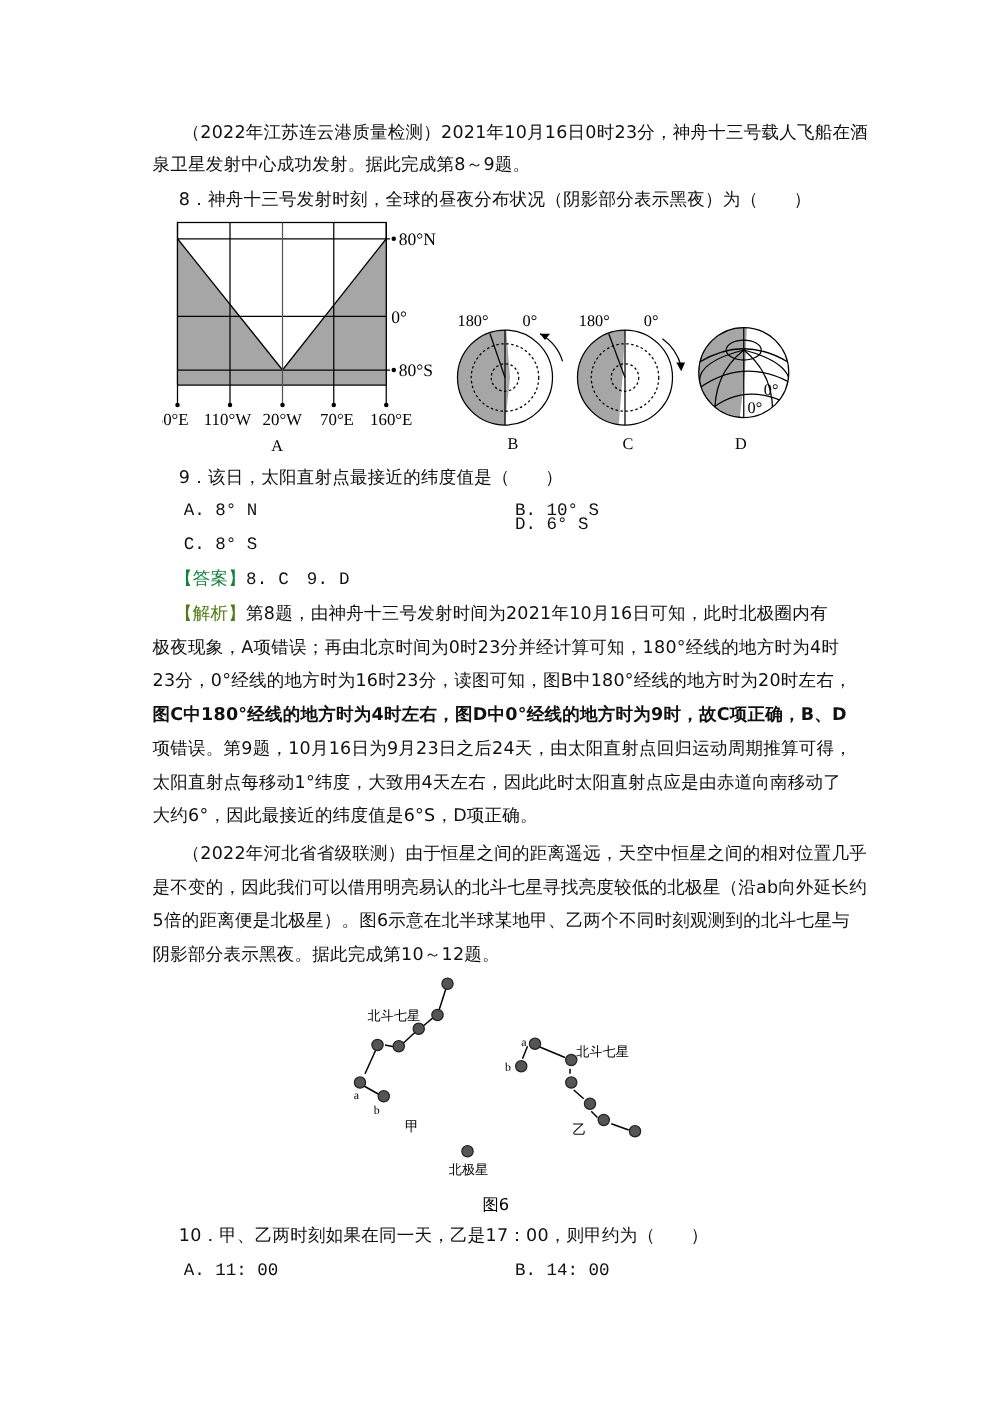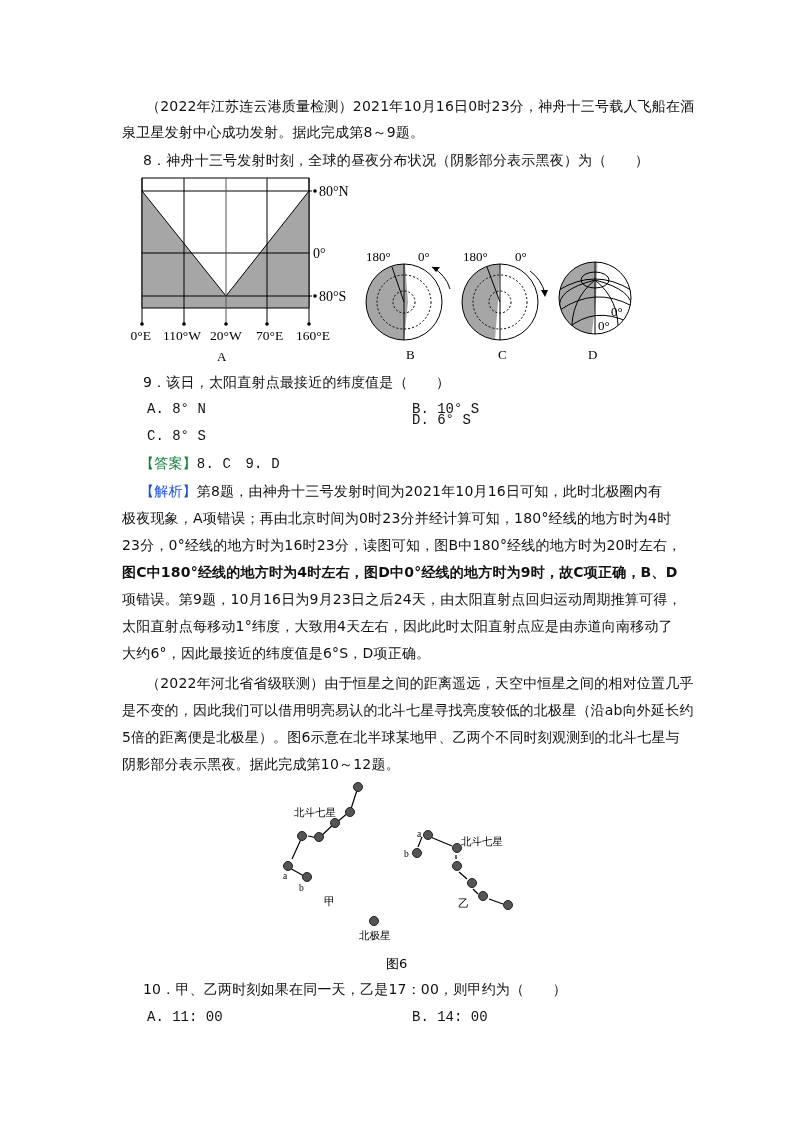--- a/index.html
+++ b/index.html
@@ -3,21 +3,21 @@
 <meta charset="utf-8">
 <style>
   html, body { margin:0; padding:0; background:#ffffff; }
   body { width:794px; height:1123px; position:relative; overflow:hidden;
          font-family:"DejaVu Sans", "Liberation Sans", sans-serif; color:#111; }
   .line { position:absolute; left:122px; font-size:14px; line-height:20px; white-space:nowrap; letter-spacing:0.2px; }
   .indent { left:146px; }
   .q { left:143px; }
   .opt { position:absolute; font-family:"Liberation Mono", "DejaVu Sans Mono", monospace; font-size:14px; line-height:20px; white-space:nowrap; }
   .tag { color:#15803d; }
-  .tag2 { color:#1d4ed8; }
+  .tag2 { color:#4d7c0f; }
   svg text { font-family:"Liberation Serif", "DejaVu Serif", serif; }
 </style>
 </head>
 <body>
 
 <div class="line indent" style="top:96px;">（2022年江苏连云港质量检测）2021年10月16日0时23分，神舟十三号载人飞船在酒</div>
 <div class="line" style="top:122px;">泉卫星发射中心成功发射。据此完成第8～9题。</div>
 
 <div class="line q" style="top:150px;">8．神舟十三号发射时刻，全球的昼夜分布状况（阴影部分表示黑夜）为（　　）</div>
 

